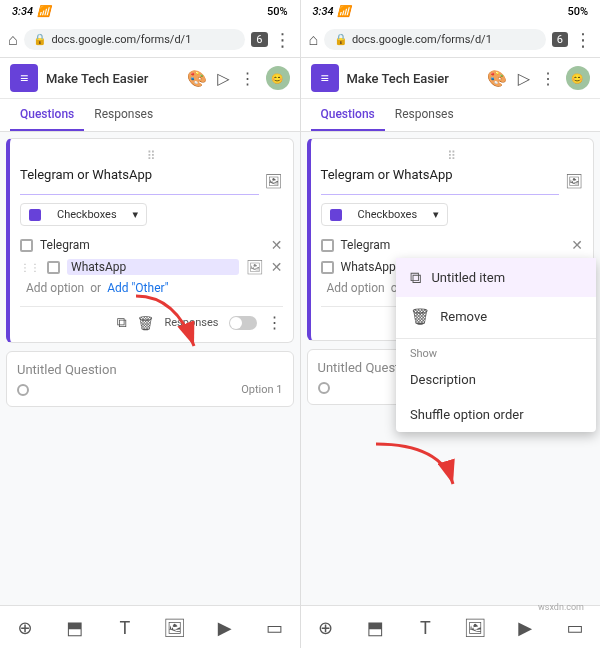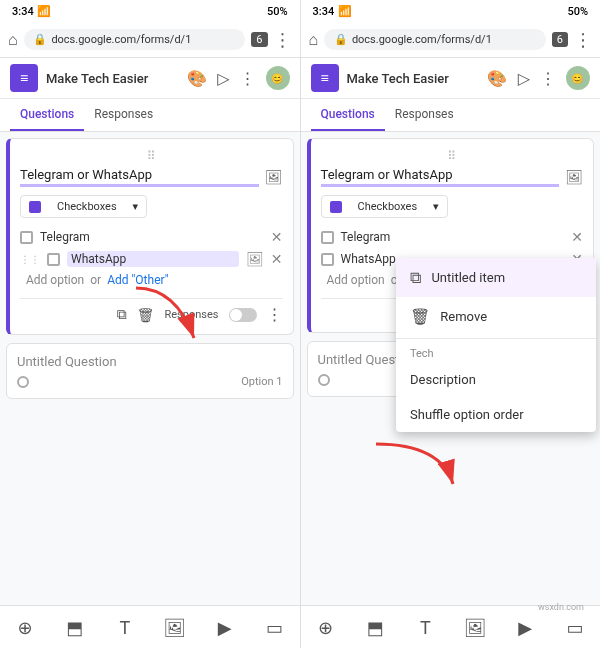--- a/index.html
+++ b/index.html
@@ -17,21 +17,21 @@
     .status-bar {
       display: flex;
       justify-content: space-between;
       align-items: center;
       background: #fff;
       padding: 4px 12px;
       font-size: 11px;
       font-weight: 500;
       height: 22px;
     }
-    .status-bar-left { display: flex; align-items: center; gap: 4px; }
+    .status-bar-left { display: flex; align-items: center; gap: 4px; font-style: italic; }
     .status-bar-right { display: flex; align-items: center; gap: 4px; }
 
     
     .browser-bar {
       display: flex;
       align-items: center;
       background: #fff;
       padding: 4px 8px;
       gap: 6px;
       height: 36px;
@@ -187,22 +187,22 @@
 
     .question-title-row {
       display: flex;
       align-items: center;
       margin-bottom: 8px;
     }
     .question-title {
       flex: 1;
       font-size: 13px;
       color: #222;
-      border-bottom: 3px solid #c4b5fd;
-      padding-bottom: 2px;
+      border-bottom: 1px solid #c4b5fd;
+      padding-bottom: 12px;
     }
     .image-icon {
       color: #666;
       font-size: 14px;
       margin-left: 6px;
     }
 
     
     .type-dropdown {
       display: flex;
@@ -631,21 +631,21 @@
     <div class="context-menu">
       <div class="menu-item highlighted">
         <span class="mi-icon">⧉</span>
         <span>Untitled item</span>
       </div>
       <div class="menu-item">
         <span class="mi-icon">🗑</span>
         <span>Remove</span>
       </div>
       <hr class="menu-divider">
-      <div class="menu-section-label">Tech</div>
+      <div class="menu-section-label">Show</div>
       <div class="menu-item">
         <span>Description</span>
       </div>
       <div class="menu-item">
         <span>Shuffle option order</span>
       </div>
     </div>
 
     <div style="position:absolute; bottom:145px; left:60px; z-index:200; pointer-events:none;">
       <svg width="100" height="60" viewBox="0 0 100 60">

